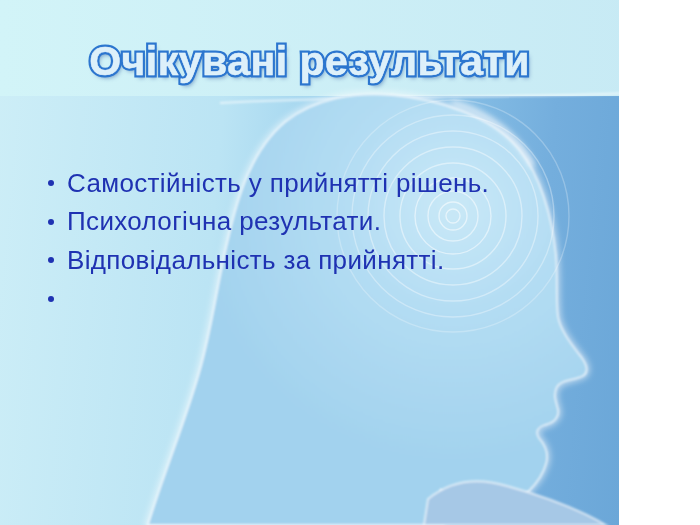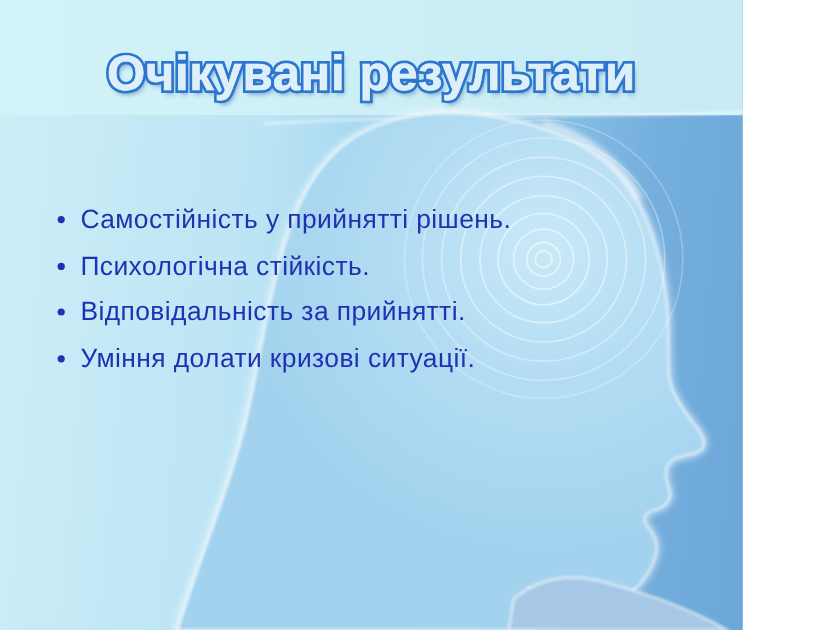--- a/index.html
+++ b/index.html
@@ -51,21 +51,21 @@
     left: 48px; top: 164px;
     margin: 0; padding: 0;
     list-style: none;
     width: 560px;
   }
   ul.bullets li {
     display: flex;
     align-items: center;
     height: 38.6px;
     color: #1f32b2;
-    font-size: 22px;
+    font-size: 26px;
     letter-spacing: 0.35px;
     white-space: nowrap;
   }
   .bullet-dot {
     width: 6px; height: 6px;
     border-radius: 50%;
     background: #1f32b2;
     margin-right: 13px;
     flex: 0 0 auto;
   }
@@ -162,25 +162,24 @@
     <span class="title-front">Очікувані результати</span>
   </div>
 
   <ul class="bullets">
     <li>
       <span class="bullet-dot"></span>
       <span>Самостійність у прийнятті рішень.</span>
     </li>
     <li>
       <span class="bullet-dot"></span>
-      <span>Психологічна стійкість.</span>
+      <span>Психологічна результати.</span>
     </li>
     <li>
       <span class="bullet-dot"></span>
       <span>Відповідальність за прийнятті.</span>
     </li>
     <li>
       <span class="bullet-dot"></span>
-      <span>Уміння долати кризові ситуації.</span>
     </li>
   </ul>
 
 </div>
 
 </body></html>

